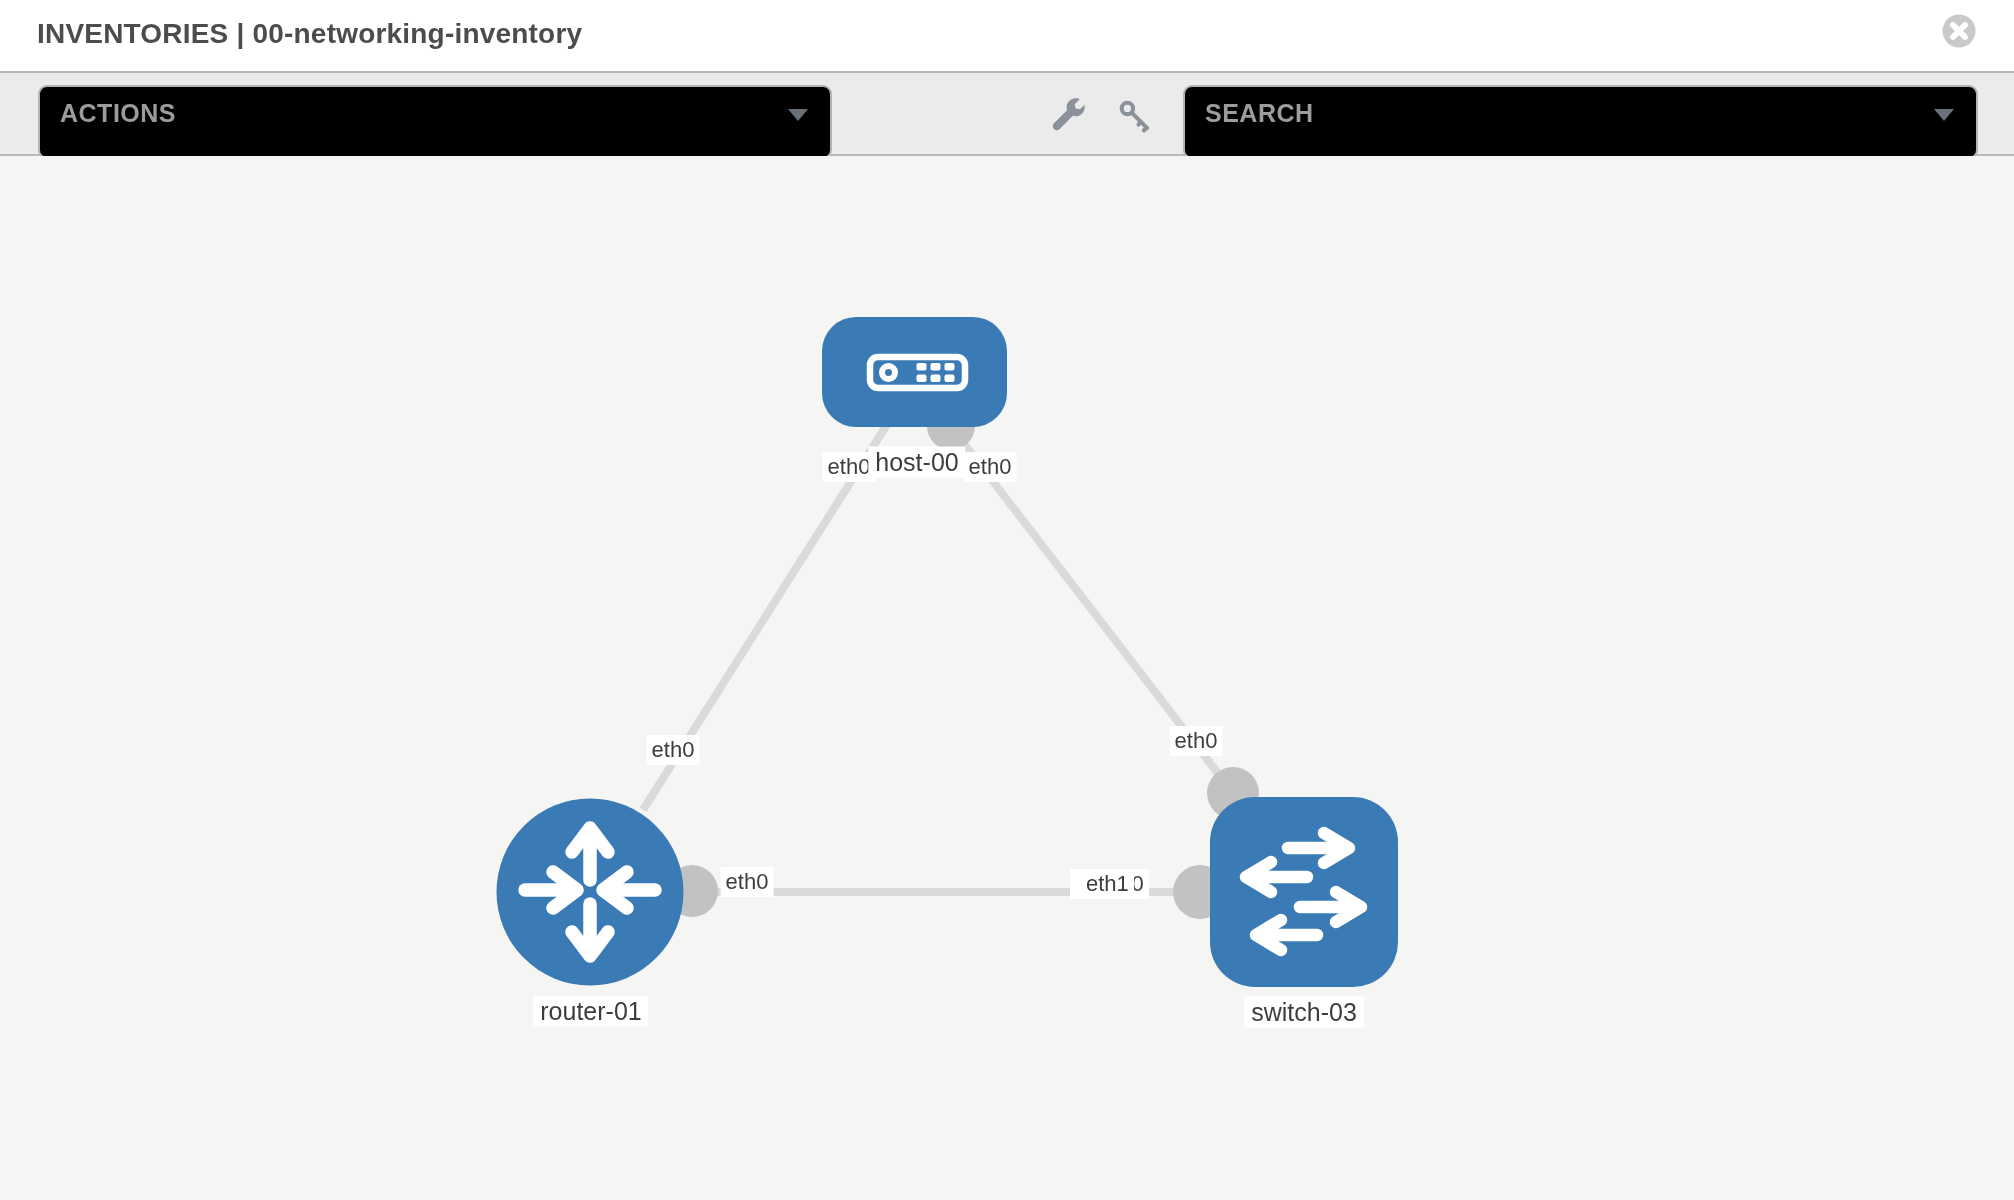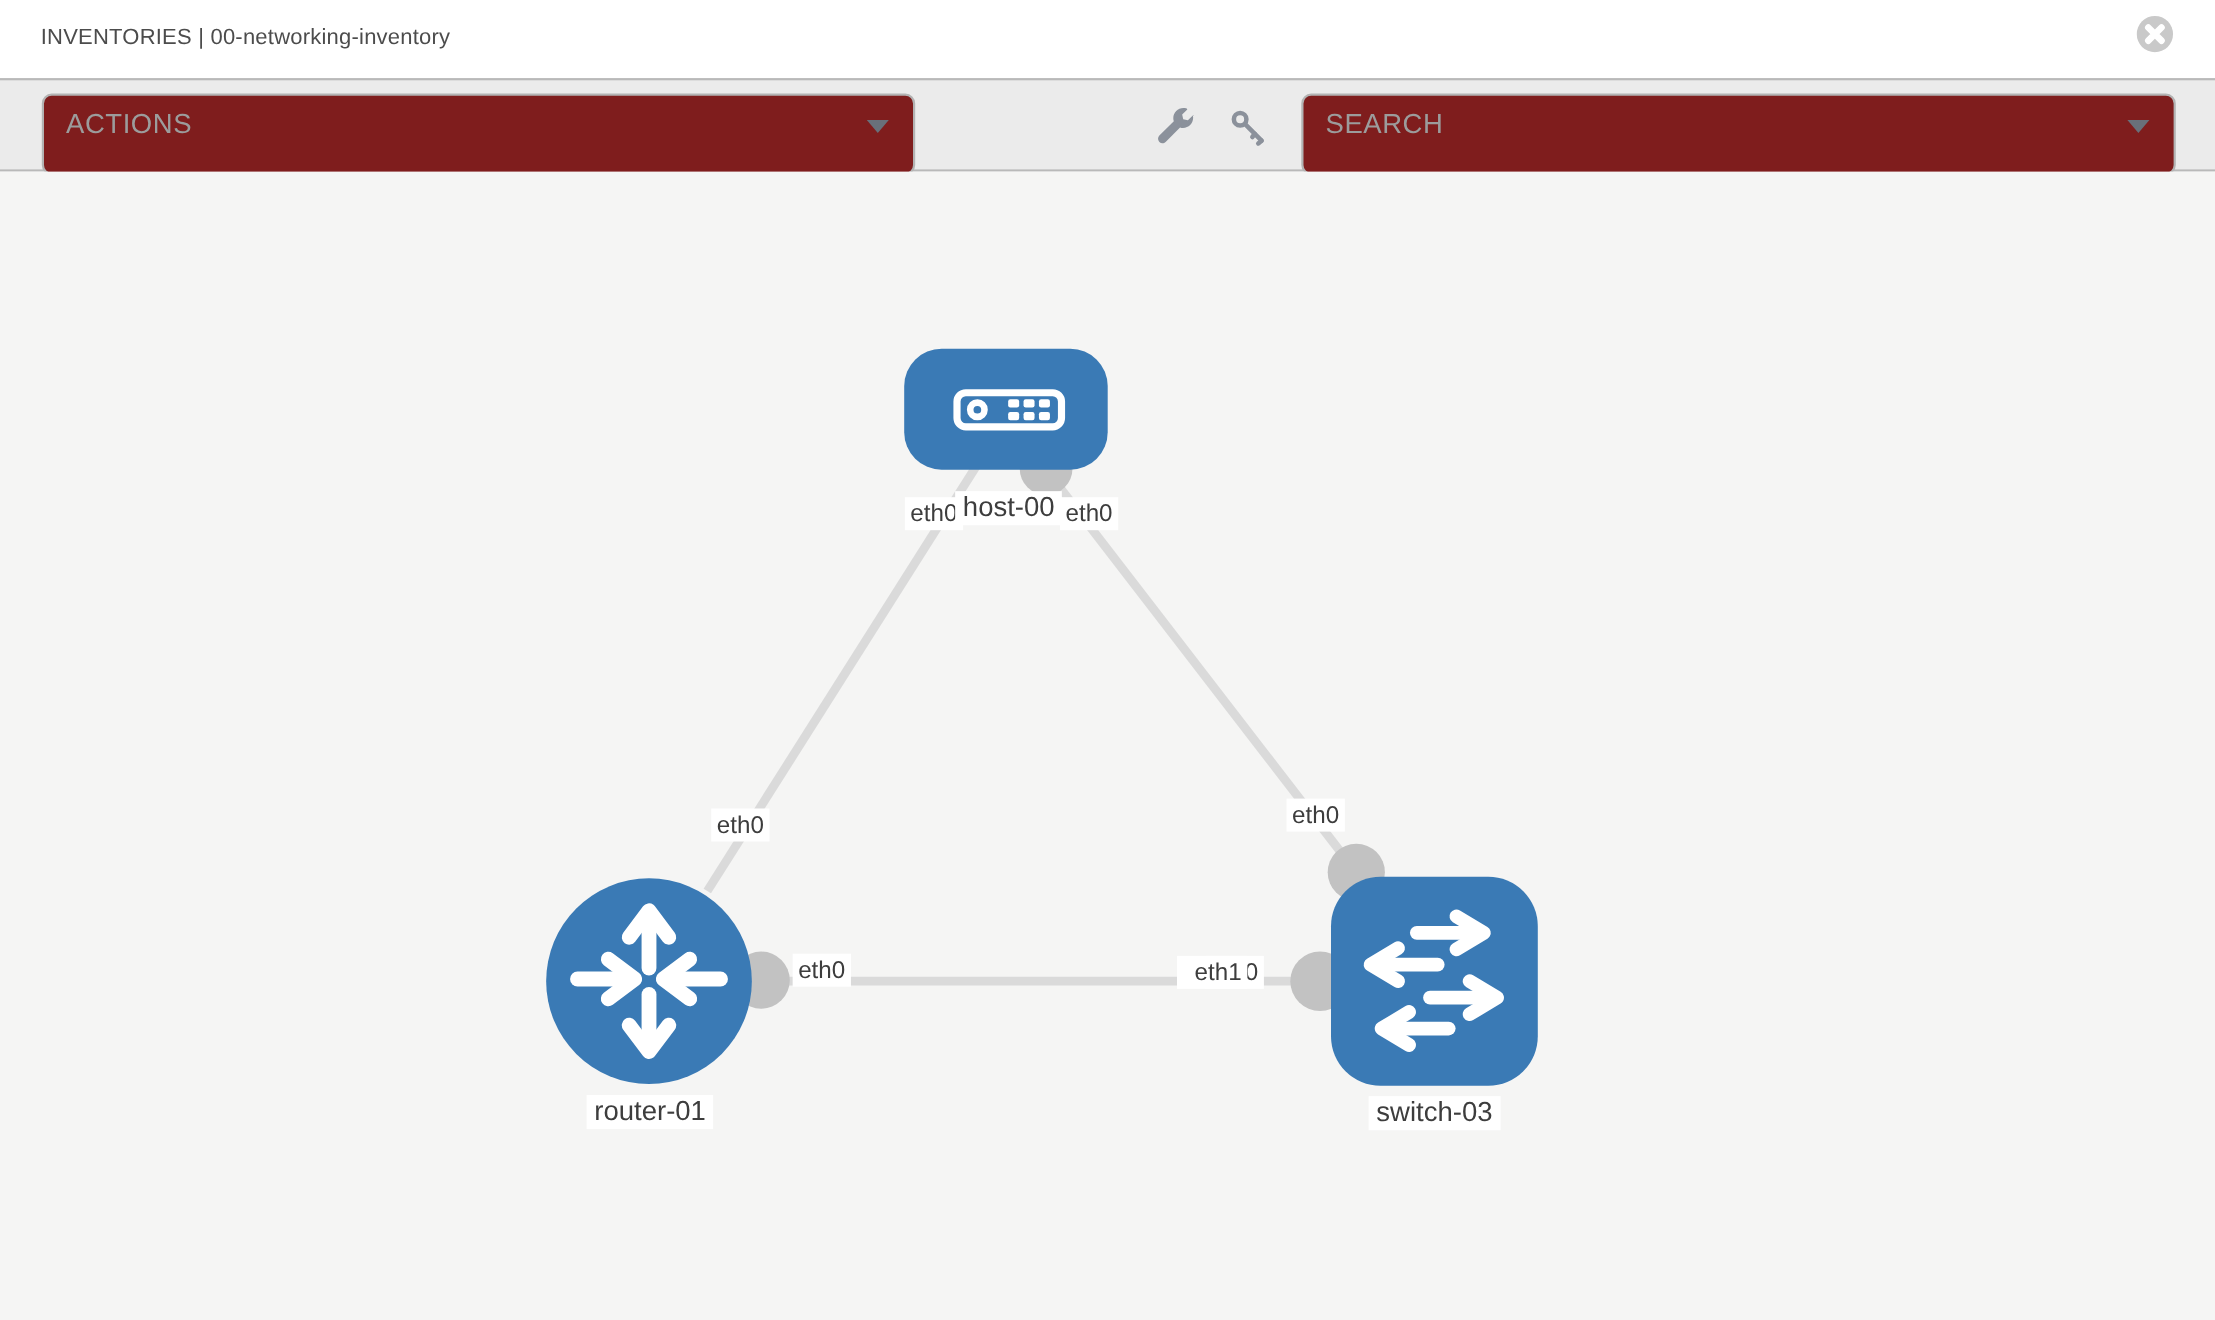--- a/index.html
+++ b/index.html
@@ -2,28 +2,28 @@
 <html><head>
 <meta charset="utf-8">
 <style>
   html,body{margin:0;padding:0;background:#fff;}
   body{width:2014px;height:1200px;overflow:hidden;position:relative;
        font-family:"Liberation Sans", sans-serif;-webkit-font-smoothing:antialiased;}
 
   
   .header{position:absolute;left:0;top:0;width:2014px;height:71px;background:#ffffff;}
   .page-title{position:absolute;left:37px;top:0;height:71px;line-height:68px;
-              font-size:20px;font-weight:normal;color:#4c4c4c;letter-spacing:.2px;}
+              font-size:28px;font-weight:bold;color:#4c4c4c;letter-spacing:.2px;}
   .close-btn{position:absolute;left:1942px;top:14px;width:34px;height:34px;cursor:pointer;}
 
   
   .toolbar{position:absolute;left:0;top:71px;width:2014px;height:85px;background:#ebebeb;
            border-top:2px solid #b9b9b9;border-bottom:2px solid #b9b9b9;box-sizing:border-box;}
-  .combo{position:absolute;top:12px;height:74px;background:#7f1d1d;border:2px solid #b3b3b3;
-         border-radius:9px;box-sizing:border-box;}
+  .combo{position:absolute;top:12px;height:74px;background:#000000;border:2px solid #b3b3b3;
+         border-radius:9px;box-sizing:border-box;font-weight:bold;}
   .combo .combo-label{position:absolute;left:20px;top:0;height:53px;line-height:53px;
          font-size:25px;color:#9c9c9c;letter-spacing:.5px;}
   .caret{position:absolute;right:22px;top:22px;width:0;height:0;
          border-left:10px solid transparent;border-right:10px solid transparent;
          border-top:12px solid #69707a;}
   .combo-actions{left:38px;width:794px;}
   .combo-search{left:1183px;width:795px;}
   .tool-icon{position:absolute;top:24px;width:38px;height:38px;cursor:pointer;}
   .tool-wrench{left:1050px;}
   .tool-key{left:1116px;}

